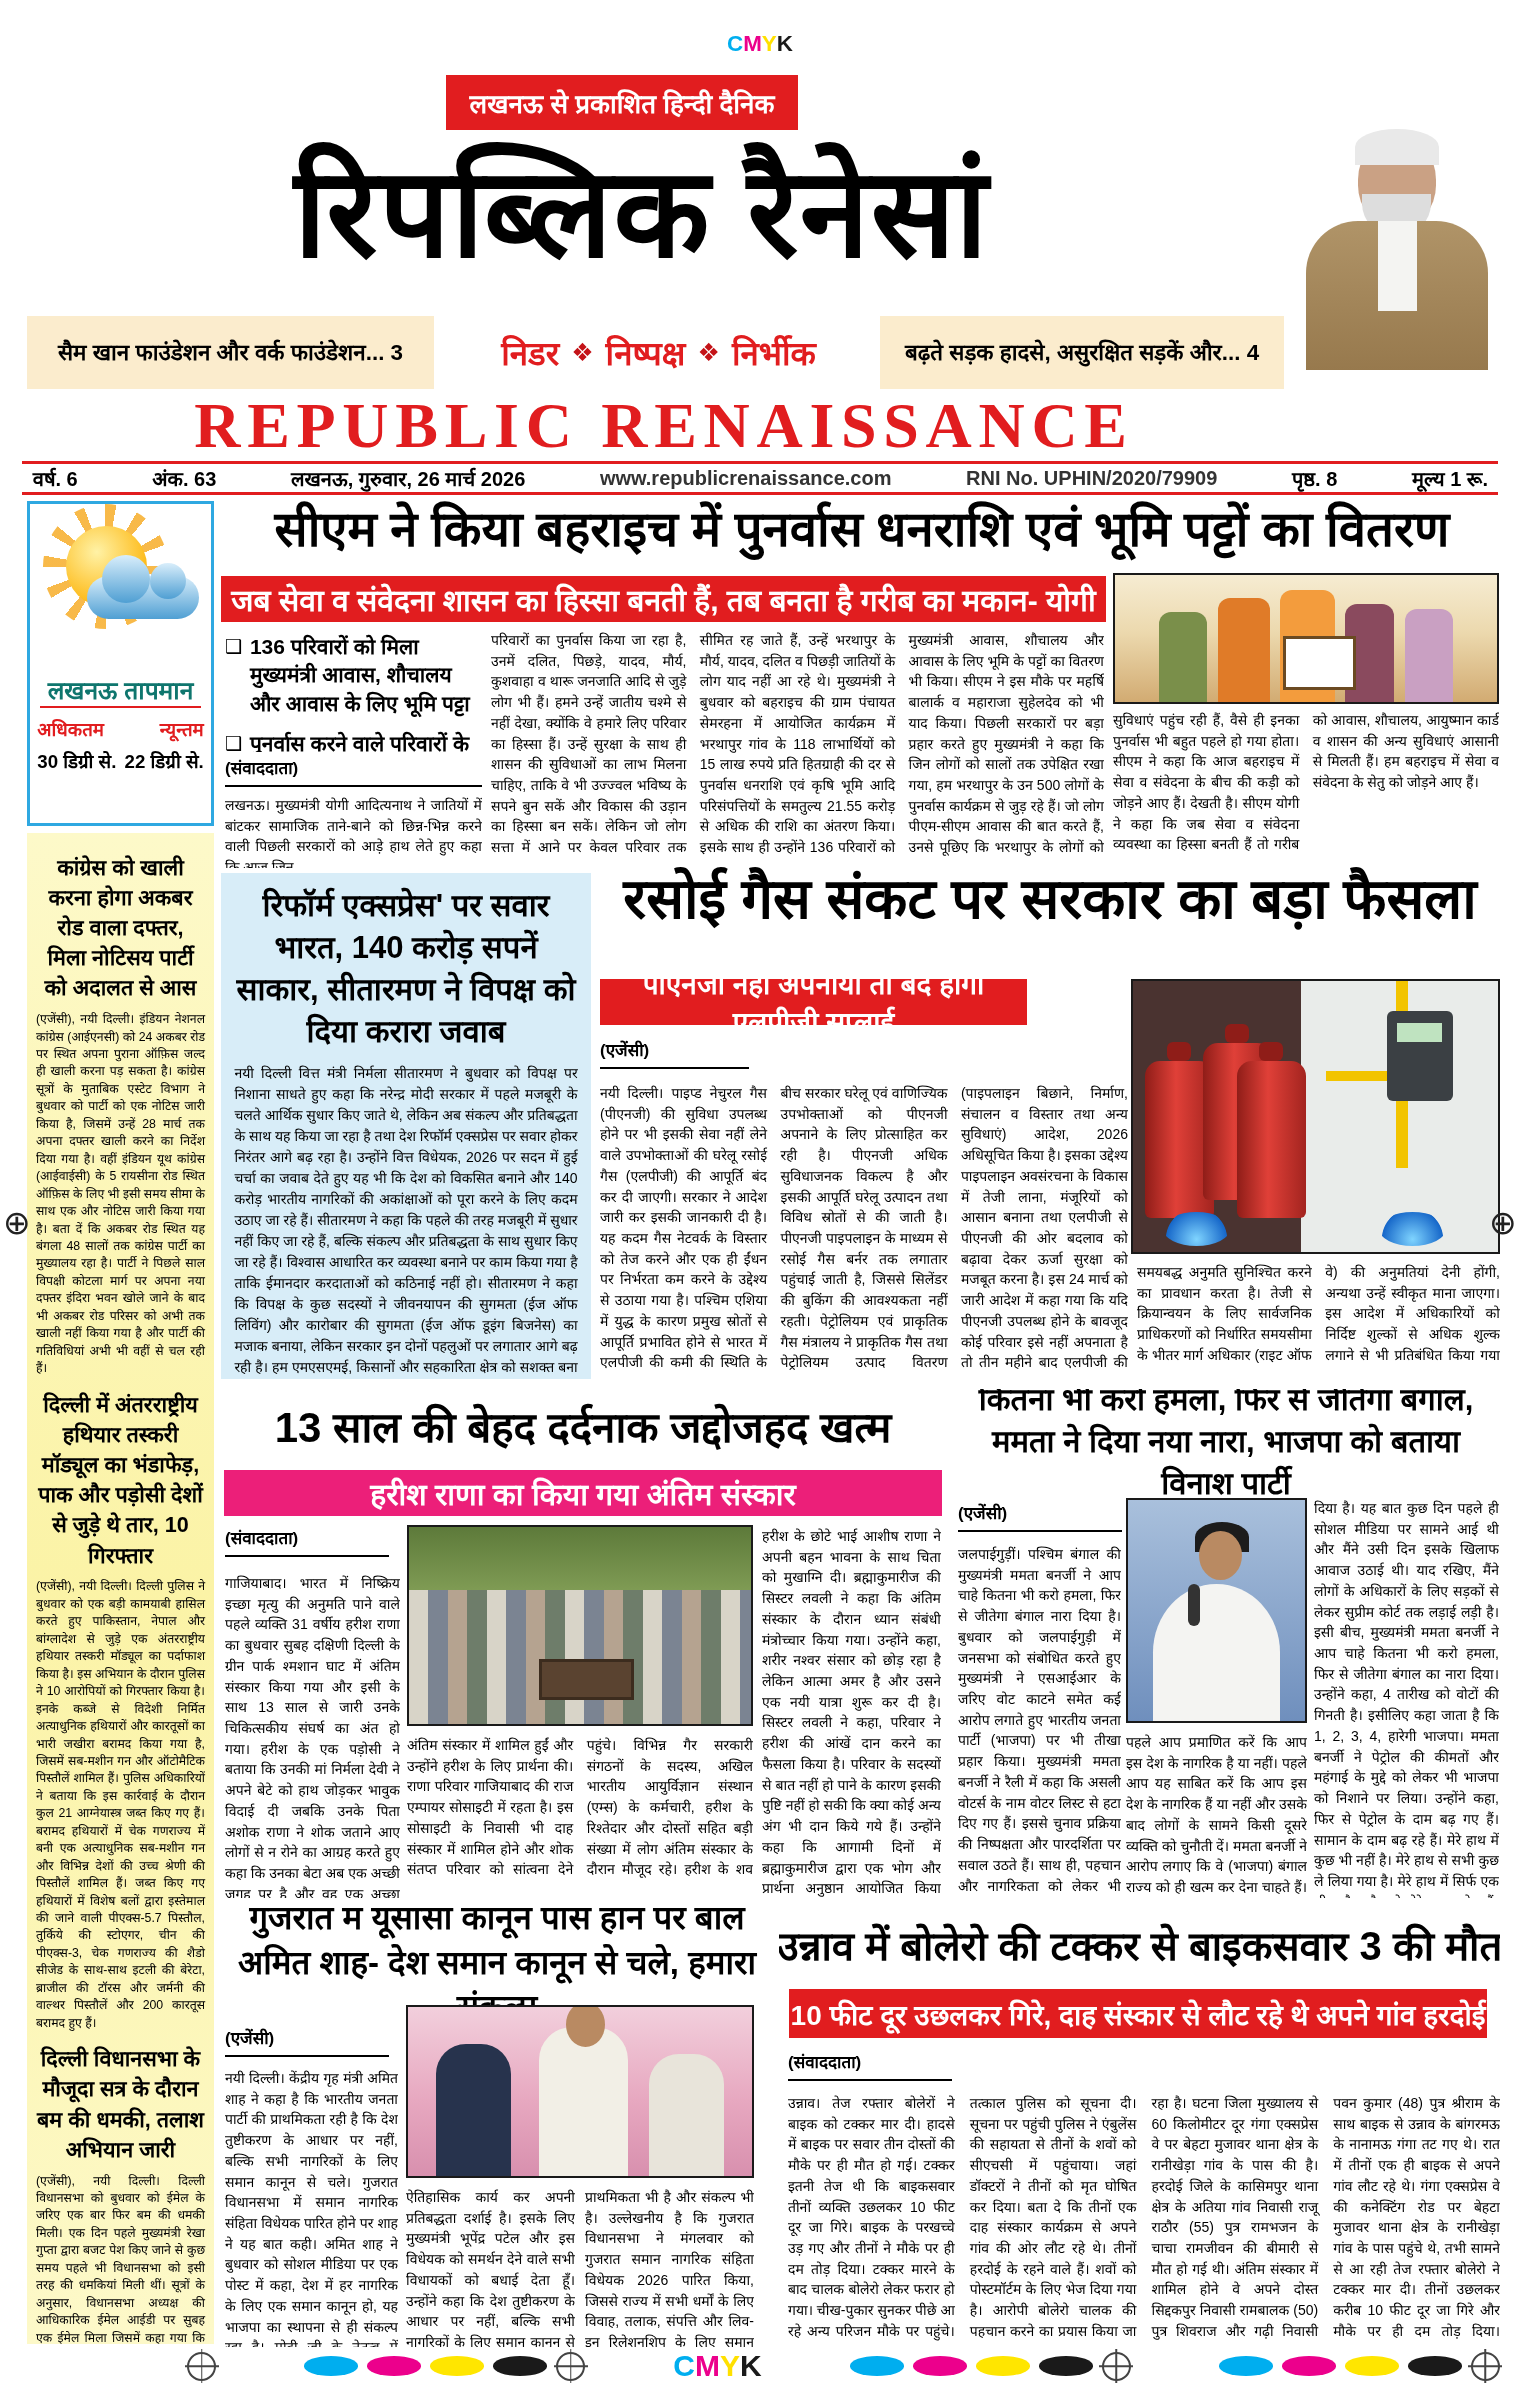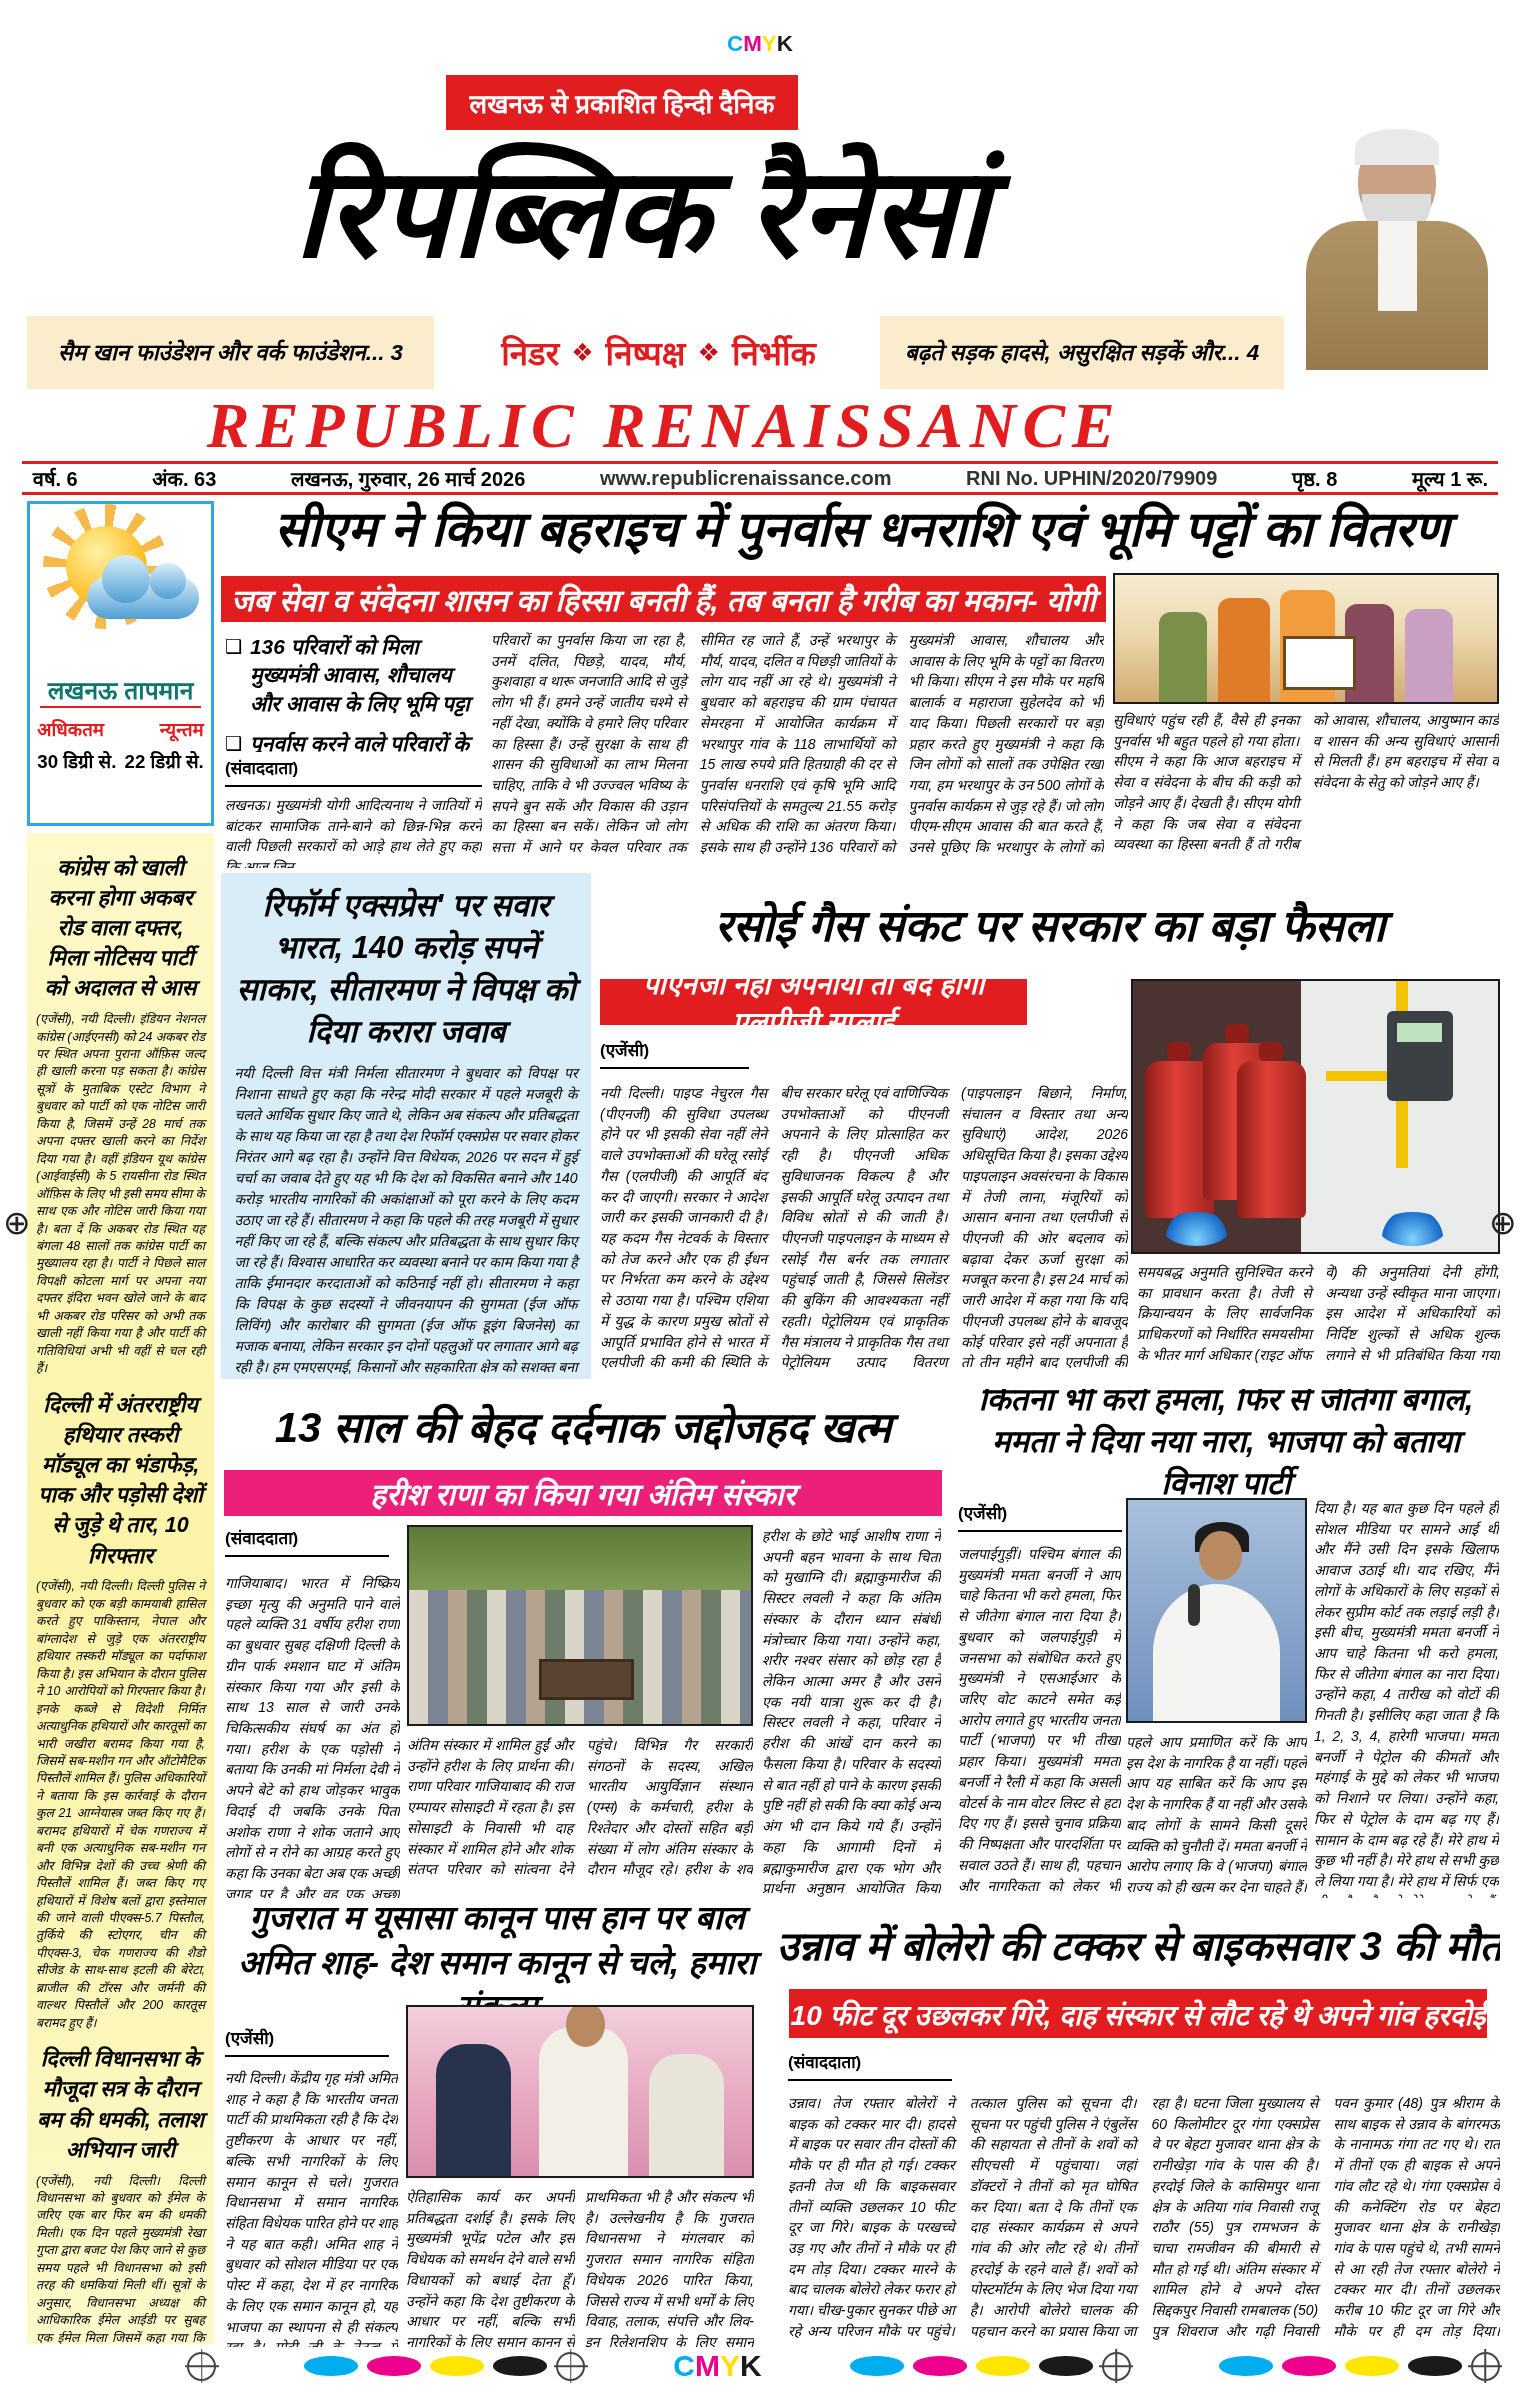--- a/index.html
+++ b/index.html
@@ -1,21 +1,21 @@
 <!DOCTYPE html>
 <html style="font-size:12px"><head>
 <meta charset="utf-8">
 <style>
   html,body{margin:0;padding:0;background:#9a9a9a;}
   .page{position:relative;width:1520px;height:2401px;background:#ffffff;margin:0 auto;
         font-family:"Liberation Sans","DejaVu Sans",sans-serif;color:#000;overflow:hidden;}
   .abs{position:absolute;box-sizing:border-box;}
   .ctr{display:flex;align-items:center;justify-content:center;text-align:center;}
   .just{text-align:justify;}
-  .clip{overflow:hidden;font-style:italic;}
+  .clip{overflow:hidden;}
   .head{font-weight:bold;color:#000;}
   .byline{font-size:17px;font-weight:bold;}
   .byline .rule{border-bottom:2.2px double #000;margin-top:6px;}
   .body-txt{font-size:14px;line-height:1.48;}
   
   .cmyk-txt span{font-weight:bold;}
   .c-c{color:#00aeef}.c-m{color:#ec008c}.c-y{color:#ffe000}.c-k{color:#1a1a1a}
   .tagline{background:#e11d1f;color:#fff;font-weight:bold;font-size:26px;}
   .mast-hi{font-size:125px;font-weight:bold;letter-spacing:1.5px;line-height:1.0;}
   .mast-en{color:#e11d1f;font-family:"Liberation Serif","DejaVu Serif",serif;font-weight:bold;
@@ -216,21 +216,21 @@
   </div>
   <div class="abs body-txt just clip" style="left:225px;top:795px;width:257px;height:73px;">लखनऊ। मुख्यमंत्री योगी आदित्यनाथ ने जातियों में बांटकर सामाजिक ताने-बाने को छिन्न-भिन्न करने वाली पिछली सरकारों को आड़े हाथ लेते हुए कहा कि आज जिन</div>
   <div class="abs body-txt just cols3 clip" style="left:491px;top:630px;width:613px;height:239px;">परिवारों का पुनर्वास किया जा रहा है, उनमें दलित, पिछड़े, यादव, मौर्य, कुशवाहा व थारू जनजाति आदि से जुड़े लोग भी हैं। हमने उन्हें जातीय चश्मे से नहीं देखा, क्योंकि वे हमारे लिए परिवार का हिस्सा हैं। उन्हें सुरक्षा के साथ ही शासन की सुविधाओं का लाभ मिलना चाहिए, ताकि वे भी उज्ज्वल भविष्य के सपने बुन सकें और विकास की उड़ान का हिस्सा बन सकें। लेकिन जो लोग सत्ता में आने पर केवल परिवार तक सीमित रह जाते हैं, उन्हें भरथापुर के मौर्य, यादव, दलित व पिछड़ी जातियों के लोग याद नहीं आ रहे थे। मुख्यमंत्री ने बुधवार को बहराइच की ग्राम पंचायत सेमरहना में आयोजित कार्यक्रम में भरथापुर गांव के 118 लाभार्थियों को 15 लाख रुपये प्रति हितग्राही की दर से पुनर्वास धनराशि एवं कृषि भूमि आदि परिसंपत्तियों के समतुल्य 21.55 करोड़ से अधिक की राशि का अंतरण किया। इसके साथ ही उन्होंने 136 परिवारों को मुख्यमंत्री आवास, शौचालय और आवास के लिए भूमि के पट्टों का वितरण भी किया। सीएम ने इस मौके पर महर्षि बालार्क व महाराजा सुहेलदेव को भी याद किया। पिछली सरकारों पर बड़ा प्रहार करते हुए मुख्यमंत्री ने कहा कि जिन लोगों को सालों तक उपेक्षित रखा गया, हम भरथापुर के उन 500 लोगों के पुनर्वास कार्यक्रम से जुड़ रहे हैं। जो लोग पीएम-सीएम आवास की बात करते हैं, उनसे पूछिए कि भरथापुर के लोगों को उनका अधिकार पहले क्यों नहीं मिला। इनके बच्चों को भी सुरक्षित रहने का अधिकार था, लेकिन जाति के नाम पर बांटने वाले लोगों ने आजादी के बाद से देश की जितनी क्षति की है उसका खामियाजा देश ने लगातार भुगता है।</div>
   <div class="abs body-txt just cols2 clip" style="left:1113px;top:710px;width:386px;height:158px;">सुविधाएं पहुंच रही हैं, वैसे ही इनका पुनर्वास भी बहुत पहले हो गया होता। सीएम ने कहा कि आज बहराइच में सेवा व संवेदना के बीच की कड़ी को जोड़ने आए हैं। देखती है। सीएम योगी ने कहा कि जब सेवा व संवेदना व्यवस्था का हिस्सा बनती हैं तो गरीब को आवास, शौचालय, आयुष्मान कार्ड व शासन की अन्य सुविधाएं आसानी से मिलती हैं। हम बहराइच में सेवा व संवेदना के सेतु को जोड़ने आए हैं।</div>
 
   <div class="abs sita clip" style="left:221px;top:873px;width:370px;height:506px;">
     <div class="sita-head">रिफॉर्म एक्सप्रेस' पर सवार भारत, 140 करोड़ सपनें साकार, सीतारमण ने विपक्ष को दिया करारा जवाब</div>
     <div class="sita-body">नयी दिल्ली वित्त मंत्री निर्मला सीतारमण ने बुधवार को विपक्ष पर निशाना साधते हुए कहा कि नरेन्द्र मोदी सरकार में पहले मजबूरी के चलते आर्थिक सुधार किए जाते थे, लेकिन अब संकल्प और प्रतिबद्धता के साथ यह किया जा रहा है तथा देश रिफॉर्म एक्सप्रेस पर सवार होकर निरंतर आगे बढ़ रहा है। उन्होंने वित्त विधेयक, 2026 पर सदन में हुई चर्चा का जवाब देते हुए यह भी कि देश को विकसित बनाने और 140 करोड़ भारतीय नागरिकों की अकांक्षाओं को पूरा करने के लिए कदम उठाए जा रहे हैं। सीतारमण ने कहा कि पहले की तरह मजबूरी में सुधार नहीं किए जा रहे हैं, बल्कि संकल्प और प्रतिबद्धता के साथ सुधार किए जा रहे हैं। विश्वास आधारित कर व्यवस्था बनाने पर काम किया गया है ताकि ईमानदार करदाताओं को कठिनाई नहीं हो। सीतारमण ने कहा कि विपक्ष के कुछ सदस्यों ने जीवनयापन की सुगमता (ईज ऑफ लिविंग) और कारोबार की सुगमता (ईज ऑफ डूइंग बिजनेस) का मजाक बनाया, लेकिन सरकार इन दोनों पहलुओं पर लगातार आगे बढ़ रही है। हम एमएसएमई, किसानों और सहकारिता क्षेत्र को सशक्त बना रहे हैं क्योंकि ये देश के विकास के लिए बहुत जरूरी हैं। वित्त विधेयक इन्हें सशक्त बनाने का प्रावधान करता है। वित्त मंत्री का कहना था कि भारत को वैश्विक व्यावसायिक केंद्र बनाने पर भी जोर दिया जा रहा है। इस वित्त विधेयक में मध्य वर्ग के लिए बहुत कुछ है। सरकार ने आम जनता की मदद के लिए 17 महत्वपूर्ण जीवनरक्षक दवाओं को बुनियादी सीमाशुल्क से छूट प्रदान की है। उपकर और अधिभार के माध्यम से जितने राजस्व का संग्रह किया गया, उससे कहीं अधिक राज्यों को विभिन्न मद में भेजा गया।</div>
   </div>
 
-  <div class="abs head ctr bigline clip" style="left:600px;top:879px;width:900px;height:90px;font-size:44px;">
+  <div class="abs head ctr bigline clip" style="left:600px;top:851px;width:900px;height:90px;font-size:56px;">
     <span>रसोई गैस संकट पर सरकार का बड़ा फैसला</span>
   </div>
   <div class="abs redbar ctr clip" style="left:600px;top:979px;width:427px;height:46px;font-size:28px;">
     <span>पीएनजी नहीं अपनाया तो बंद होगी एलपीजी सप्लाई</span>
   </div>
   <div class="abs photo gas-photo" style="left:1131px;top:979px;width:369px;height:275px;position:absolute;">
     <div class="cyl" style="left:12px;"></div>
     <div class="cyl" style="left:70px;bottom:52px;"></div>
     <div class="cyl" style="left:104px;"></div>
     <div class="pipe-v"></div>

